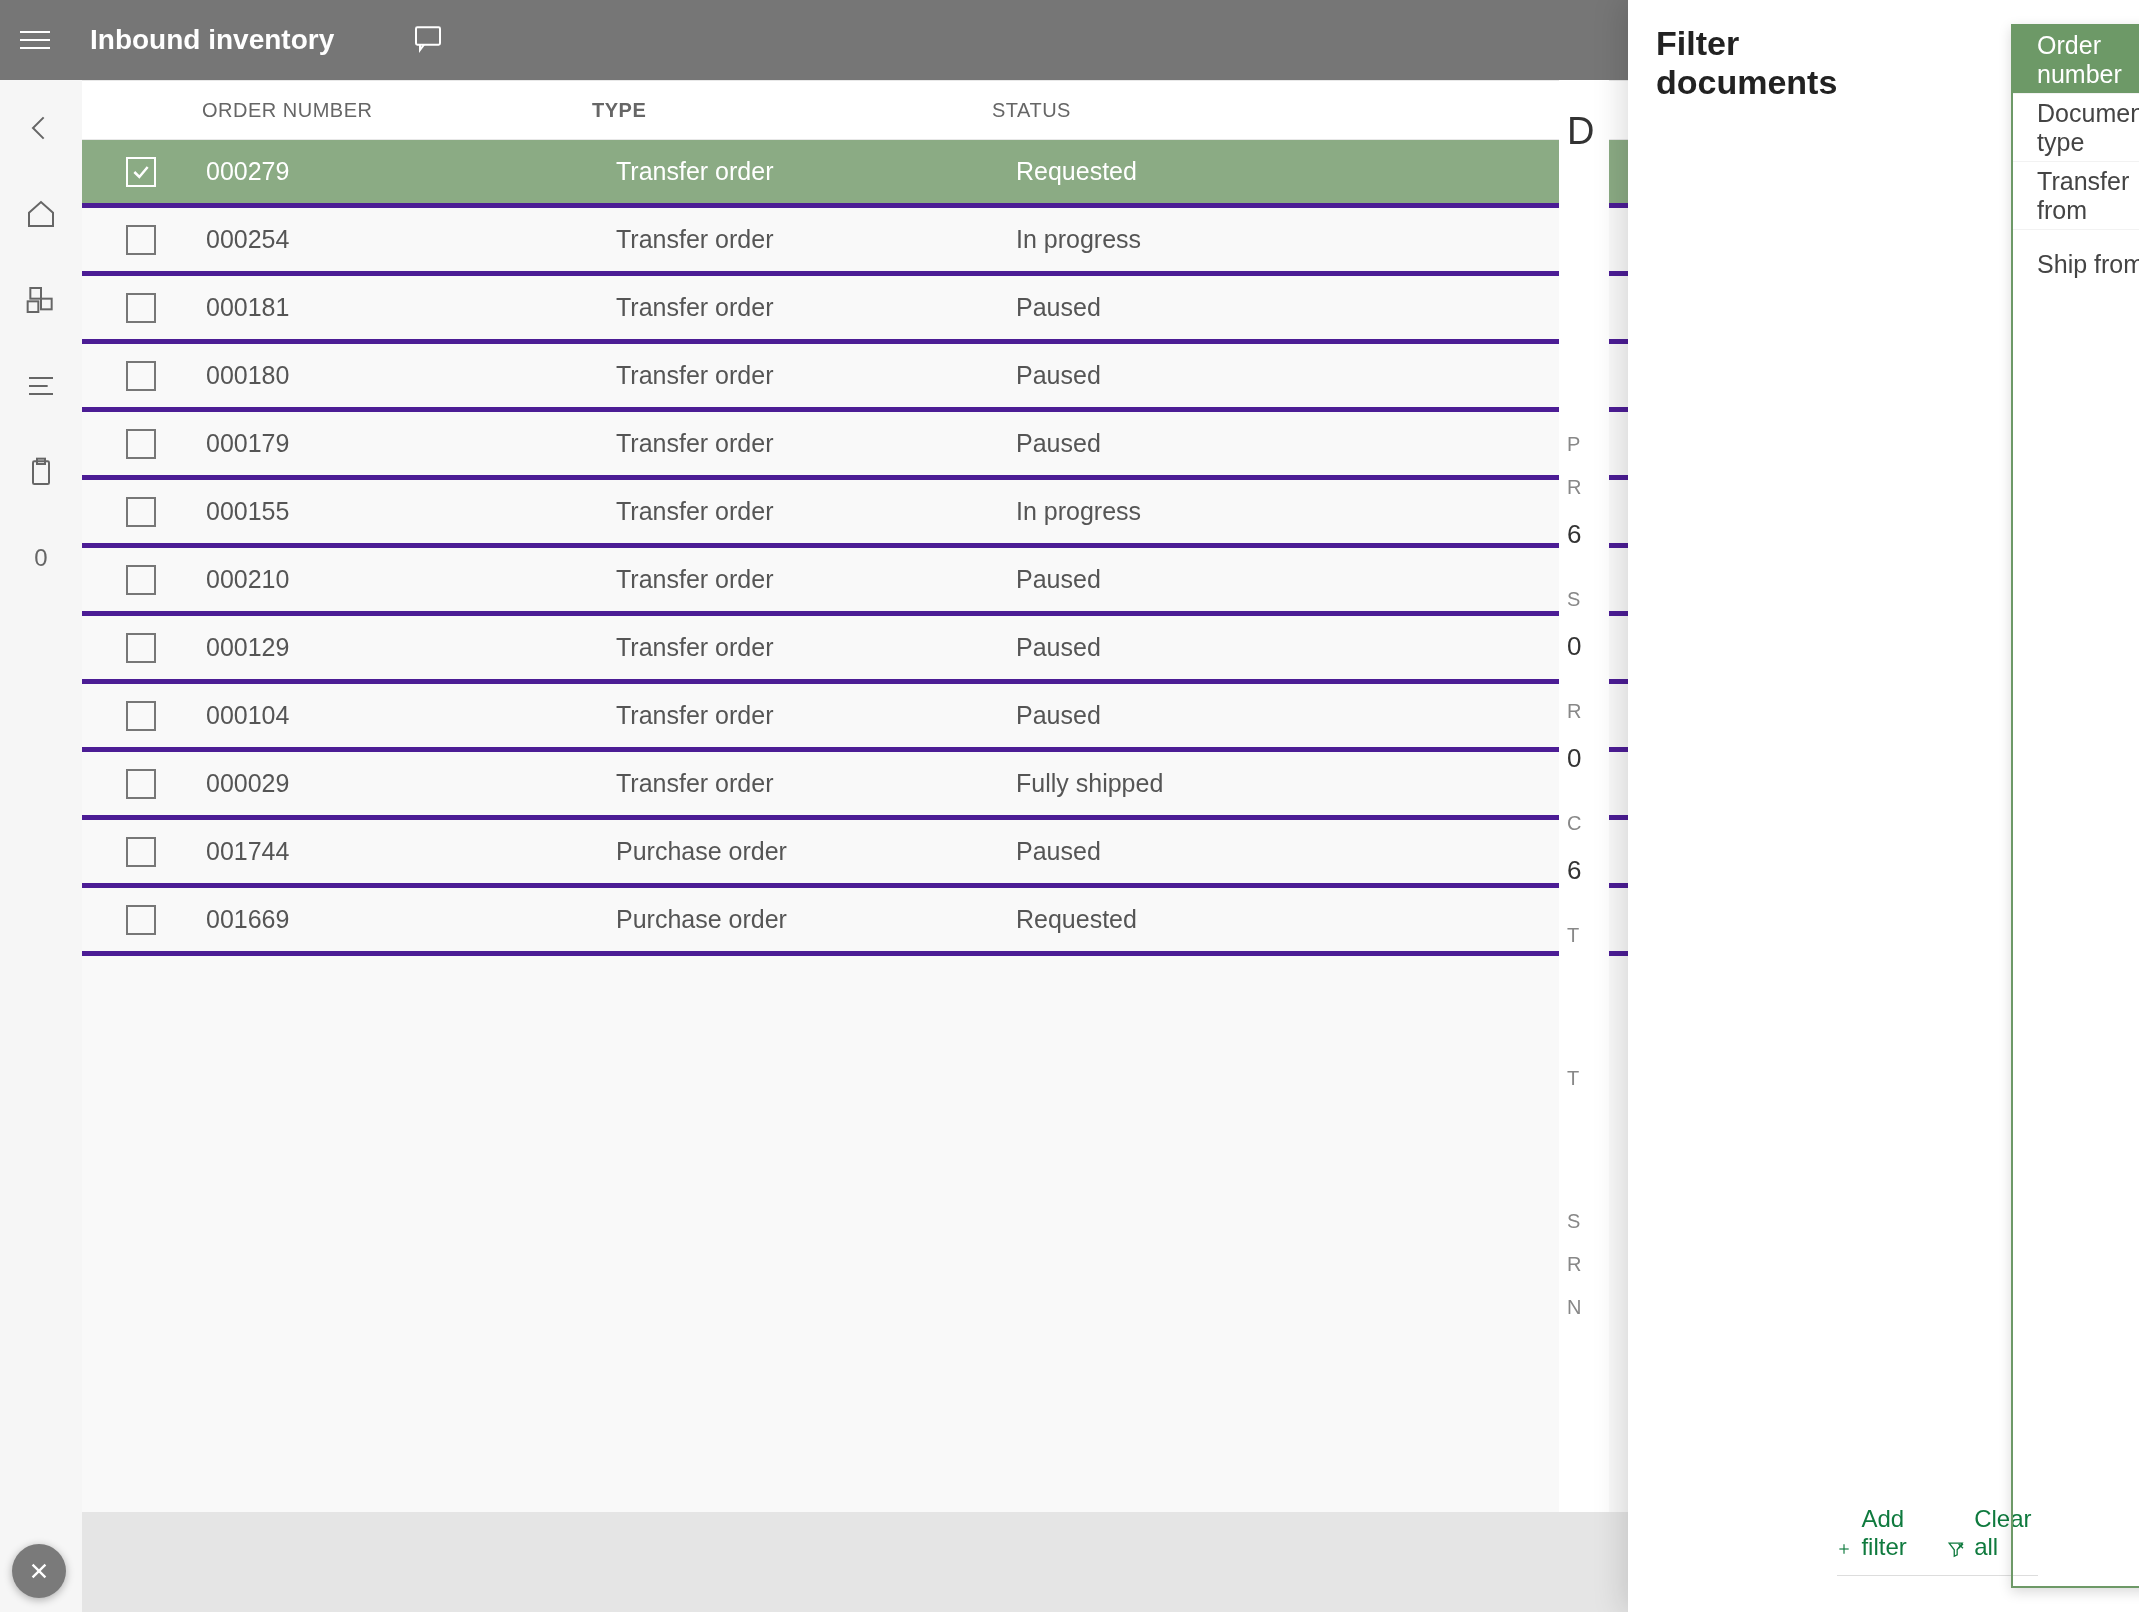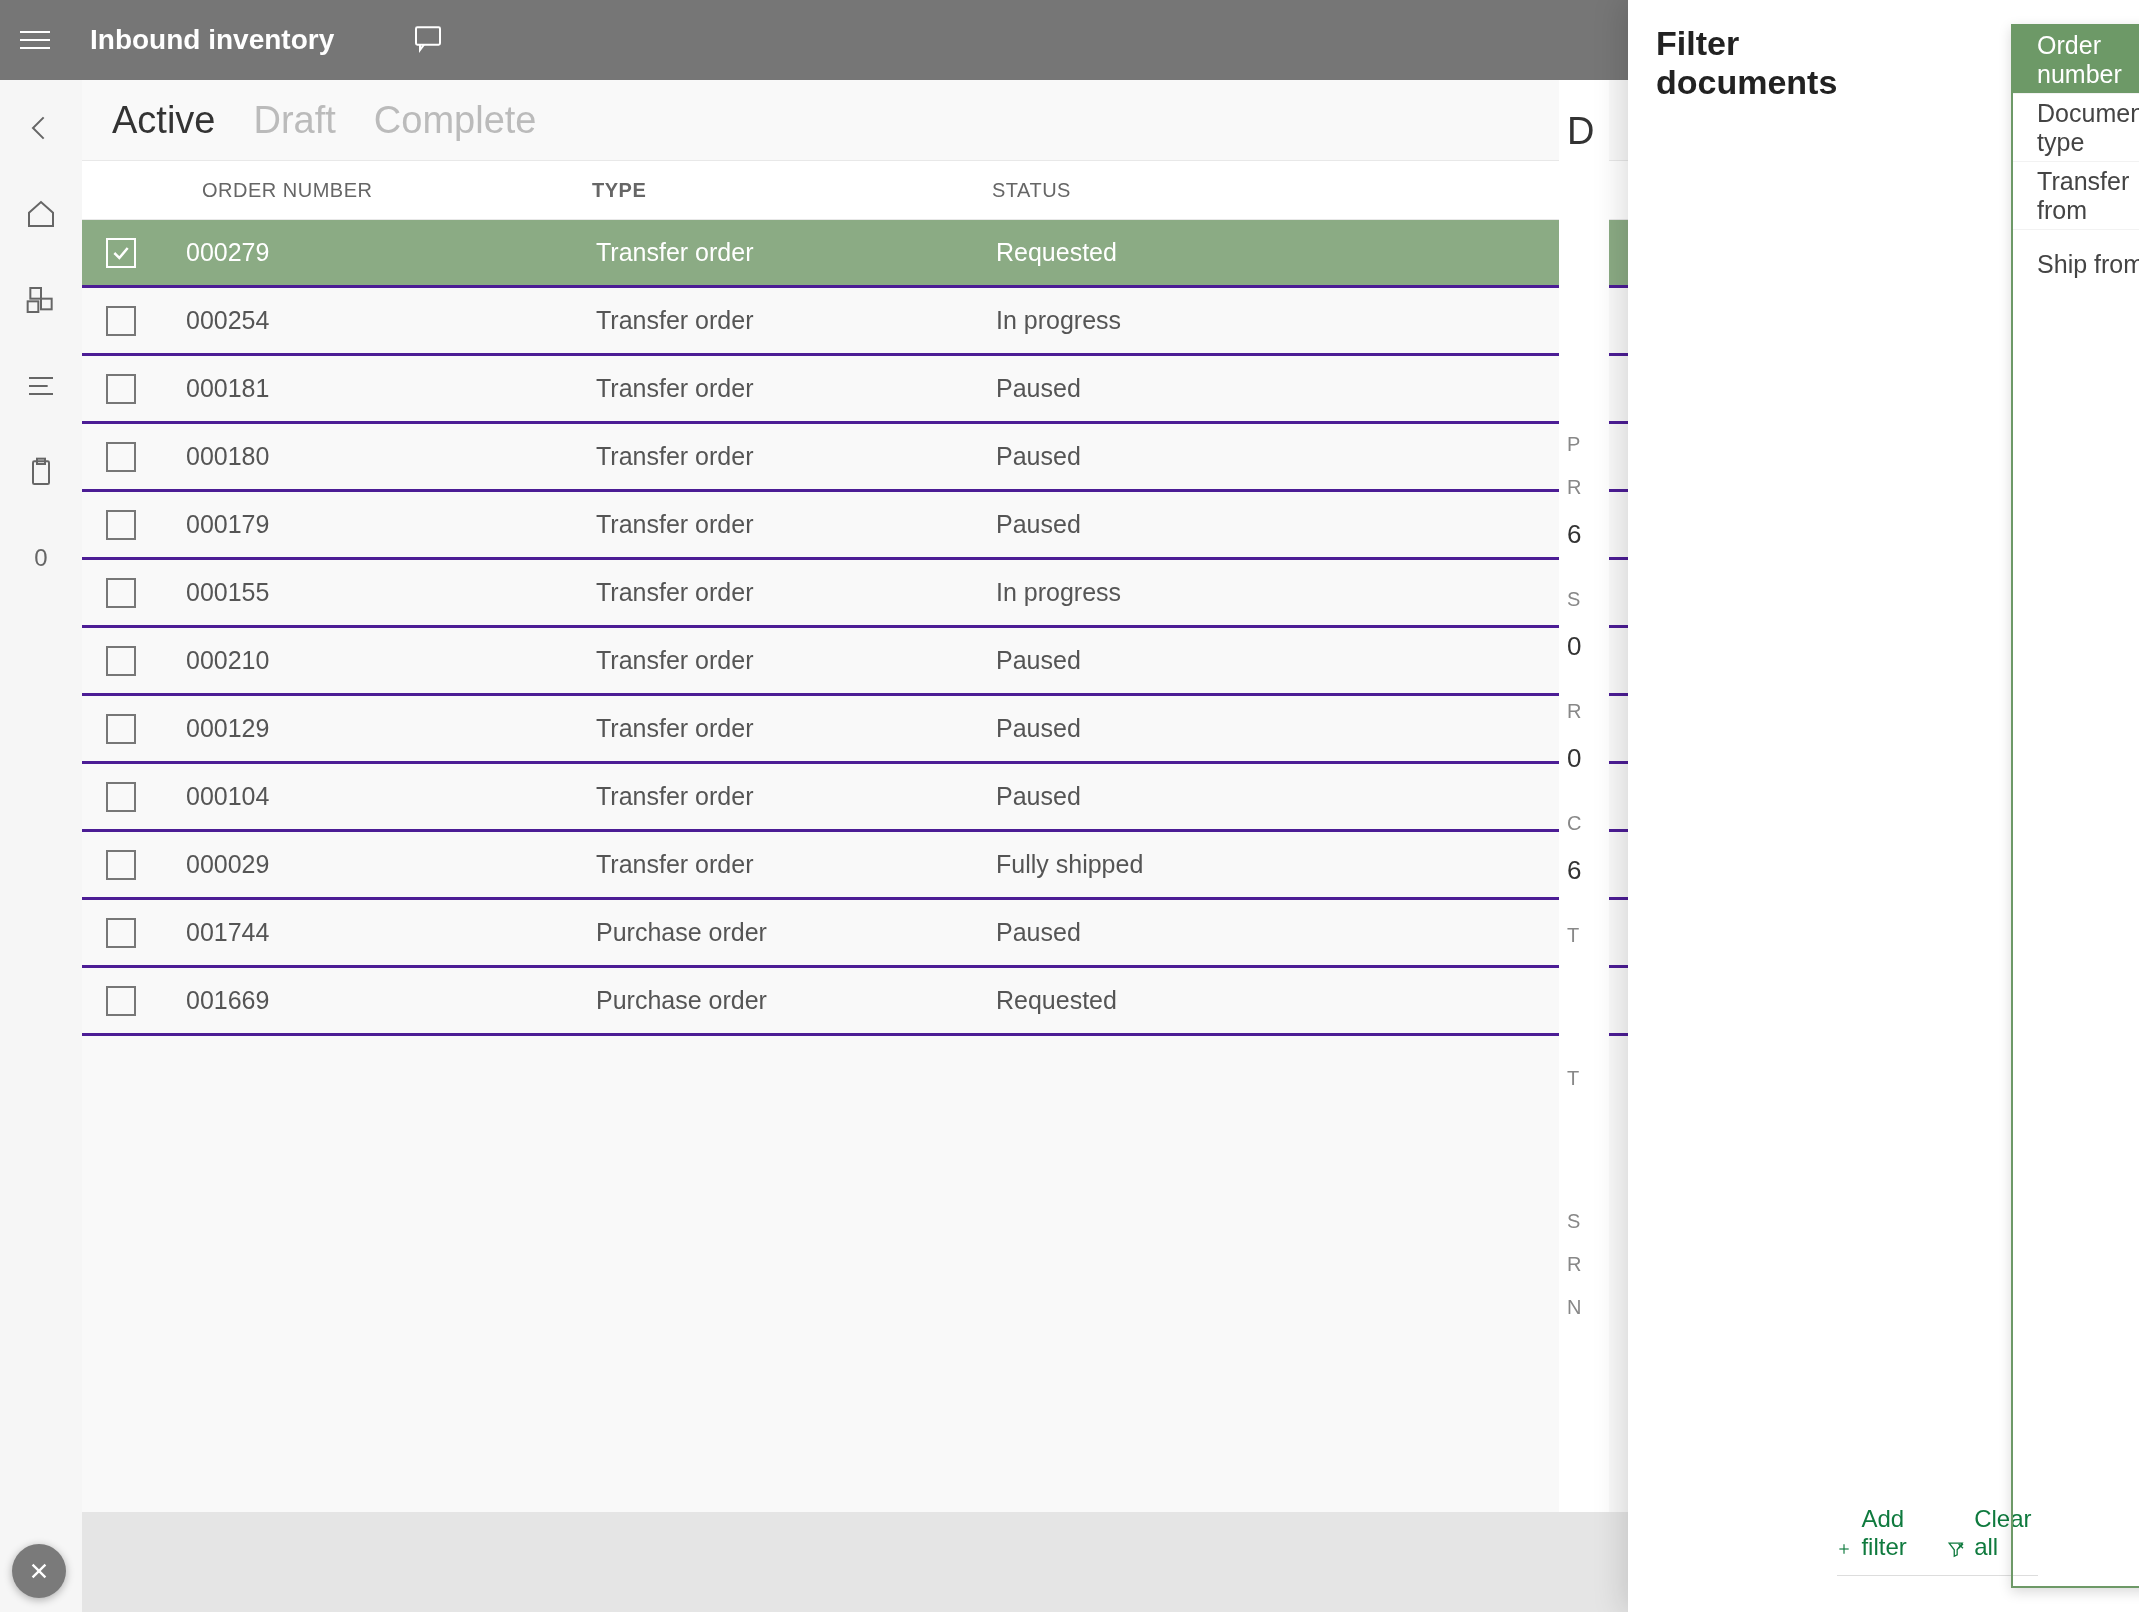--- a/index.html
+++ b/index.html
@@ -54,22 +54,22 @@
       height: 60px; background: #fff; display: flex; align-items: center;
       padding-left: 90px; border-top: 1px solid #e8e8e8; border-bottom: 1px solid #e8e8e8;
     }
     .th { font-size: 20px; color: #666; letter-spacing: 0.5px; }
     .th-order { width: 420px; padding-left: 30px; }
     .th-type { width: 400px; font-weight: bold; }
     .th-status { flex: 1; }
     
     .rows { overflow-y: auto; flex: 1; }
     .row {
-      height: 68px; display: flex; align-items: center; padding-left: 4px;
-      border-bottom: 3px solid #4c1d95; font-size: 25px; color: #555;
+      height: 68px; display: flex; align-items: center; padding-left: 24px;
+      border-bottom: 5px solid #4c1d95; font-size: 25px; color: #555;
     }
     .row.selected { background: #8bab84; color: #fff; }
     .row .chk {
       width: 30px; height: 30px; border: 2px solid #777; margin-right: 40px; margin-left: 20px;
       display: flex; align-items: center; justify-content: center;
     }
     .row.selected .chk { border-color: #fff; }
     .row.selected .chk svg { display: block; }
     .row .chk svg { display: none; }
     .cell-order { width: 420px; padding-left: 10px; }
@@ -176,25 +176,20 @@
     <div class="rail-item">
       <svg viewBox="0 0 24 24" fill="none" stroke="#666" stroke-width="1.5">
           <rect x="6" y="4" width="12" height="17" rx="1"></rect>
           <rect x="9" y="2" width="6" height="4"></rect>
         </svg>
     </div>
     <div class="rail-item" style="font-size:24px;">0</div>
   </div>
 
   <div class="main">
-    <div class="tabs">
-      <div class="tab active">Active</div>
-      <div class="tab">Draft</div>
-      <div class="tab">Complete</div>
-    </div>
 
     <div class="table-header">
       <div class="th th-order">ORDER NUMBER</div>
       <div class="th th-type">TYPE</div>
       <div class="th th-status">STATUS</div>
     </div>
 
     <div class="rows" id="rows-container">
         <div class="row selected">
     <div class="chk">

